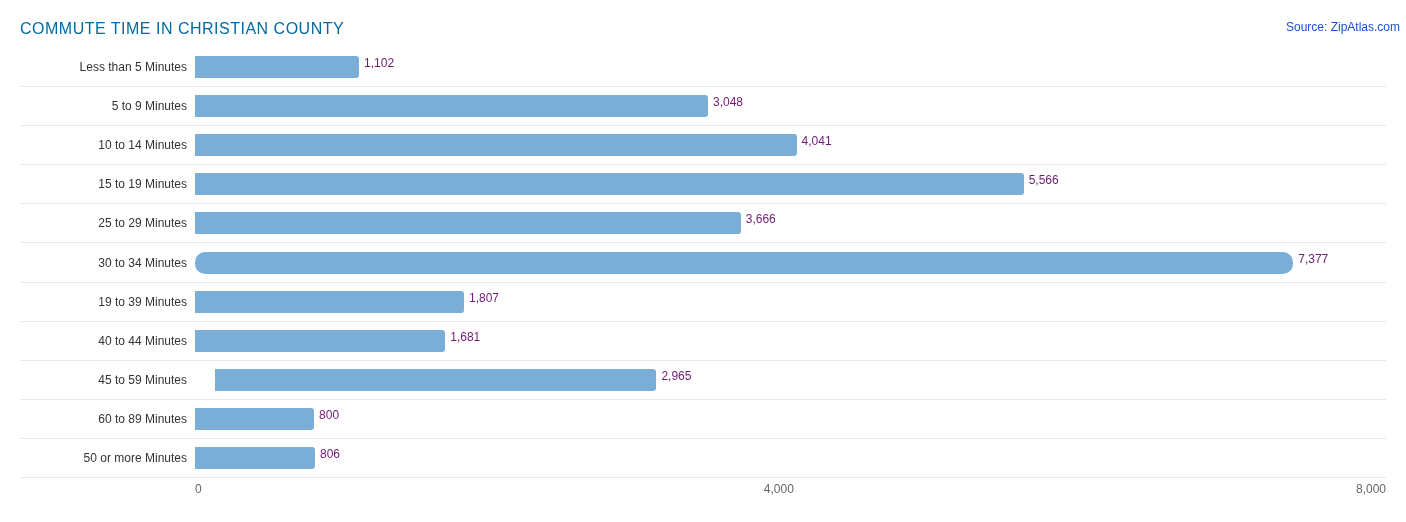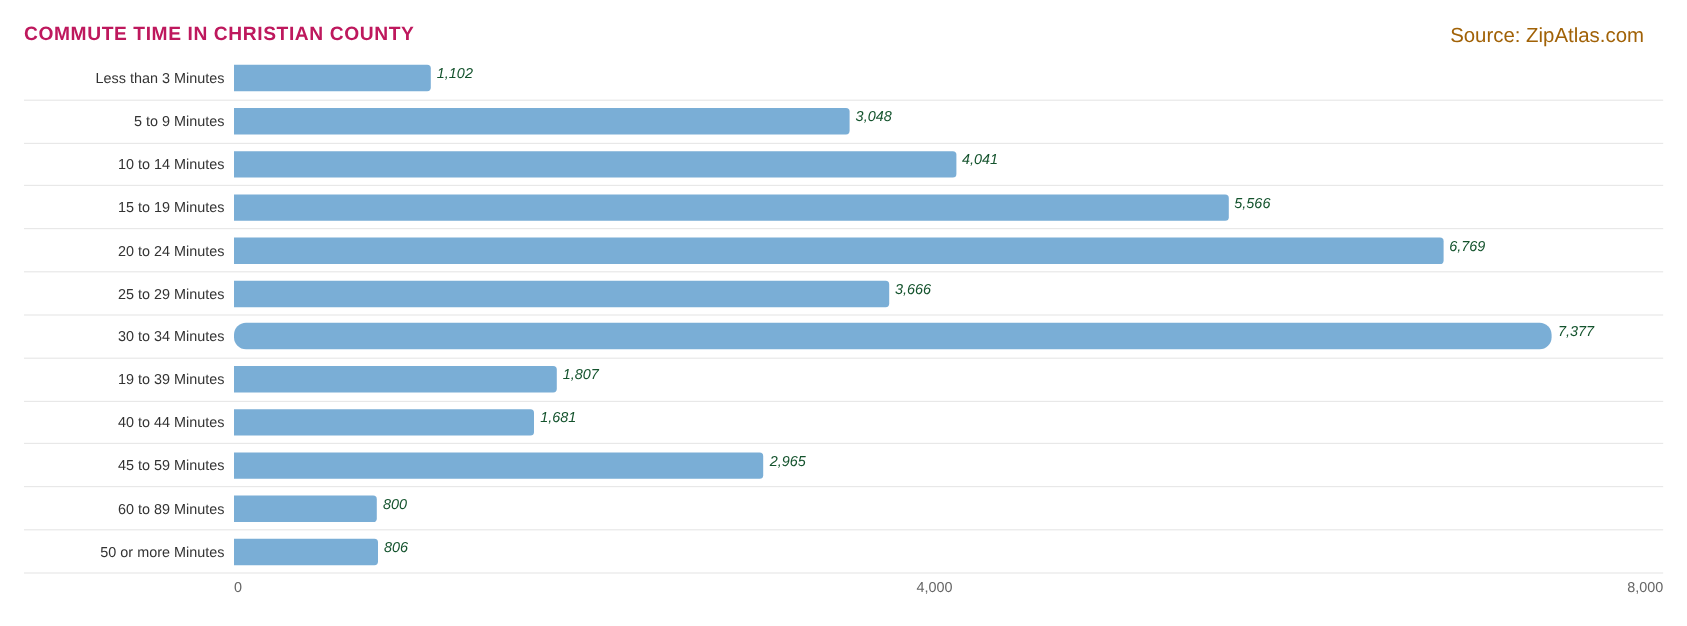--- a/index.html
+++ b/index.html
@@ -11,32 +11,32 @@
       overflow: hidden;
     }
     .chart-container {
       width: 1406px;
       height: 522px;
       padding: 20px 20px 40px 20px;
       position: relative;
     }
     .chart-title {
       font-size: 16px;
-      font-weight: bold;
-      color: #be185d;
+      font-weight: normal;
+      color: #0369a1;
       text-transform: uppercase;
       letter-spacing: 0.5px;
       margin-bottom: 4px;
     }
     .chart-source {
       position: absolute;
       top: 20px;
-      right: 36px;
-      font-size: 17px;
-      color: #a16207;
+      right: 6px;
+      font-size: 12px;
+      color: #1d4ed8;
     }
     .bars-area {
       margin-top: 10px;
       position: relative;
       height: 430px;
       display: flex;
       flex-direction: column;
     }
     .bar-row {
       display: flex;
@@ -62,23 +62,22 @@
     .bar-fill {
       height: 22px;
       border-radius: 0 3px 3px 0;
       background: #7aaed6;
       position: relative;
     }
     .bar-value {
       position: absolute;
       left: calc(100% + 5px);
       font-size: 12px;
-      color: #14532d;
+      color: #701a75;
       white-space: nowrap;
-      font-style: italic;
     }
     .x-axis {
       display: flex;
       margin-left: 175px;
       margin-top: 4px;
       position: relative;
     }
     .x-axis-labels {
       display: flex;
       width: 100%;
@@ -91,21 +90,21 @@
   </style>
 </head>
 <body>
 
 <div class="chart-container">
   <div class="chart-title">COMMUTE TIME IN CHRISTIAN COUNTY</div>
   <div class="chart-source">Source: ZipAtlas.com</div>
 
   <div class="bars-area" id="bars-area">
   <div class="bar-row">
-        <div class="bar-label">Less than 3 Minutes</div>
+        <div class="bar-label">Less than 5 Minutes</div>
         <div class="bar-track">
           <div class="bar-fill" style="width: 13.775%;">
             <span class="bar-value">1,102</span>
           </div>
         </div>
       </div>
       <div class="bar-row">
         <div class="bar-label">5 to 9 Minutes</div>
         <div class="bar-track">
           <div class="bar-fill" style="width: 43.075%;">
@@ -119,28 +118,20 @@
           <div class="bar-fill" style="width: 50.5125%;">
             <span class="bar-value">4,041</span>
           </div>
         </div>
       </div>
       <div class="bar-row">
         <div class="bar-label">15 to 19 Minutes</div>
         <div class="bar-track">
           <div class="bar-fill" style="width: 69.575%;">
             <span class="bar-value">5,566</span>
-          </div>
-        </div>
-      </div>
-      <div class="bar-row">
-        <div class="bar-label">20 to 24 Minutes</div>
-        <div class="bar-track">
-          <div class="bar-fill" style="width: 84.6125%;">
-            <span class="bar-value">6,769</span>
           </div>
         </div>
       </div>
       <div class="bar-row">
         <div class="bar-label">25 to 29 Minutes</div>
         <div class="bar-track">
           <div class="bar-fill" style="width: 45.825%;">
             <span class="bar-value">3,666</span>
           </div>
         </div>
@@ -165,21 +156,21 @@
         <div class="bar-label">40 to 44 Minutes</div>
         <div class="bar-track">
           <div class="bar-fill" style="width: 21.0125%;">
             <span class="bar-value">1,681</span>
           </div>
         </div>
       </div>
       <div class="bar-row">
         <div class="bar-label">45 to 59 Minutes</div>
         <div class="bar-track">
-          <div class="bar-fill" style="width: 37.0625%;">
+          <div class="bar-fill" style="width: 37.0625%; margin-left: 20px;">
             <span class="bar-value">2,965</span>
           </div>
         </div>
       </div>
       <div class="bar-row">
         <div class="bar-label">60 to 89 Minutes</div>
         <div class="bar-track">
           <div class="bar-fill" style="width: 10%; padding-left: 37px;">
             <span class="bar-value">800</span>
           </div>

